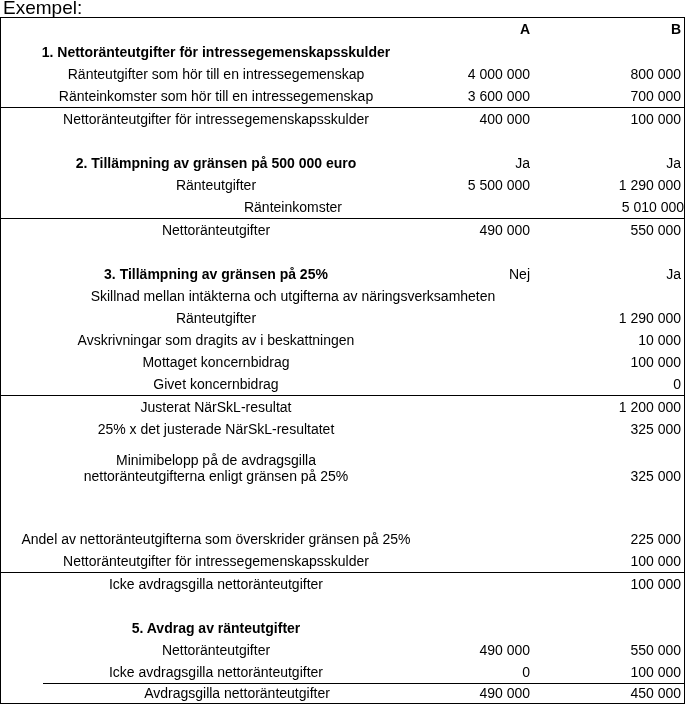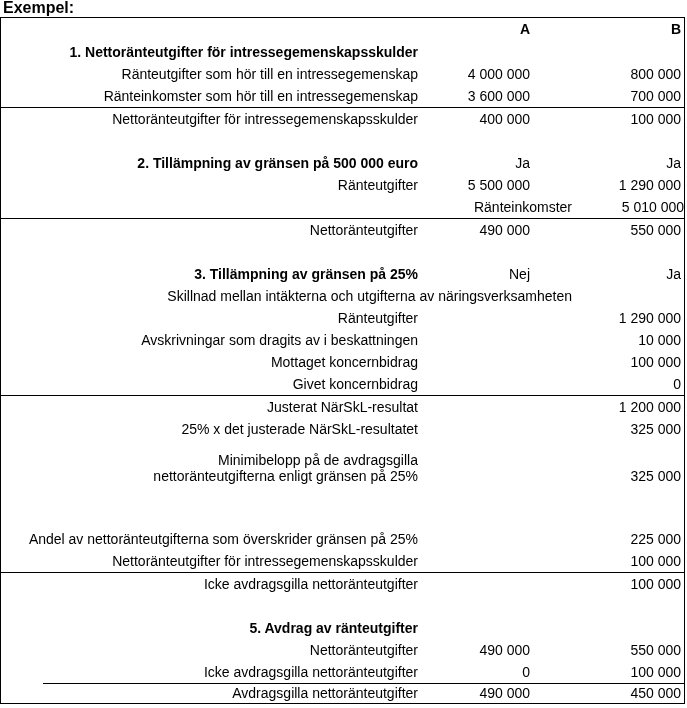--- a/index.html
+++ b/index.html
@@ -12,22 +12,22 @@
     height: 708px;
     position: relative;
     font-family: "Liberation Sans", sans-serif;
     color: #000000;
     overflow: hidden;
   }
   .doc-heading {
     position: absolute;
     top: 0px;
     left: 3px;
-    font-size: 16px;
-    font-weight: bold;
+    font-size: 19px;
+    font-weight: normal;
     line-height: 16px;
     white-space: nowrap;
   }
   .table {
     position: absolute;
     top: 17px;
     left: 0;
     width: 685px;
     box-sizing: border-box;
     border: 1px solid #000000;
@@ -52,21 +52,21 @@
     align-items: flex-end;
   }
   .row.wrap2 {
     height: 16px;
     line-height: 16px;
   }
   .cell { white-space: nowrap; overflow: hidden; }
   .cell.label {
     flex: 1;
     padding-left: 13px;
-    text-align: right;
+    text-align: center;
   }
   .cell.col-a {
     width: 112px;
     text-align: right;
   }
   .cell.col-b {
     width: 154px;
     box-sizing: border-box;
     padding-right: 3px;
     text-align: right;

